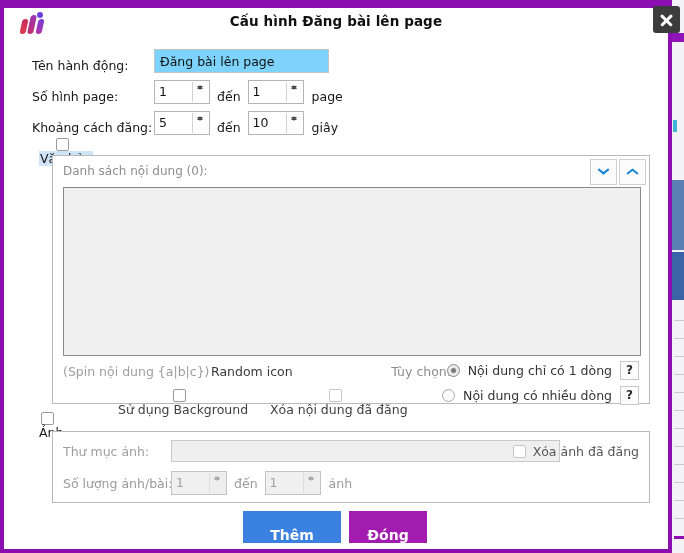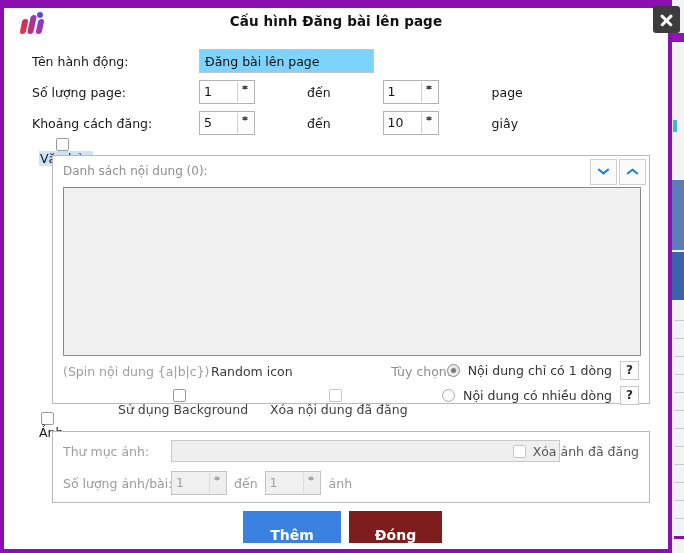--- a/index.html
+++ b/index.html
@@ -178,21 +178,21 @@
     color: #161616;
     white-space: nowrap;
   }
   .lbl-dim {
     font-size: 12.5px;
     color: #9b9b9b;
     white-space: nowrap;
   }
 
   
-  .row { position: absolute; display: flex; align-items: center; gap: 45px; }
+  .row { position: absolute; display: flex; align-items: flex-end; }
   #row-action-name { left: 28px; top: 8px; }
   #row-page-count  { left: 28px; top: 39px; }
   #row-interval    { left: 28px; top: 70px; }
 
   .row .row-label { width: 122px; }
 
   .txt-input {
     box-sizing: border-box;
     height: 24px;
     border: 1px solid #c4c4c4;
@@ -456,21 +456,21 @@
     height: 30px;
     border: none;
     font-family: "DejaVu Sans", "Liberation Sans", sans-serif;
     font-size: 14px;
     font-weight: bold;
     color: #ffffff;
     cursor: pointer;
     padding: 16px;
   }
   #add-button   { left: 239px; width: 98px; background: #3b82e0; }
-  #close-action-button { left: 345px; width: 93px; background: #7f1d1d; }
+  #close-action-button { left: 345px; width: 78px; background: #a21caf; }
 </style>
 </head>
 <body>
 
 <div id="app-window">
 
   <div class="bg-peek">
     <div class="bp-purple"></div>
     <div class="bp-cyan"></div>
     <div class="bp-blue1"></div>
@@ -510,21 +510,21 @@
   </div>
 
   <div id="dialog-body">
 
     <div class="row" id="row-action-name">
       <span class="lbl row-label">Tên hành động:</span>
       <input class="txt-input" id="action-name-input" type="text" value="Đăng bài lên page" style="">
     </div>
 
     <div class="row" id="row-page-count">
-      <span class="lbl row-label">Số lượng page:</span>
+      <span class="lbl row-label">Số hình page:</span>
       <span class="spin">
         <span class="sv">1</span>
         <span class="sbtns">
           <span class="sb up"></span>
           <span class="sdiv"></span>
           <span class="sb down"></span>
         </span>
       </span>
       <span class="mid-word">đến</span>
       <span class="spin">

